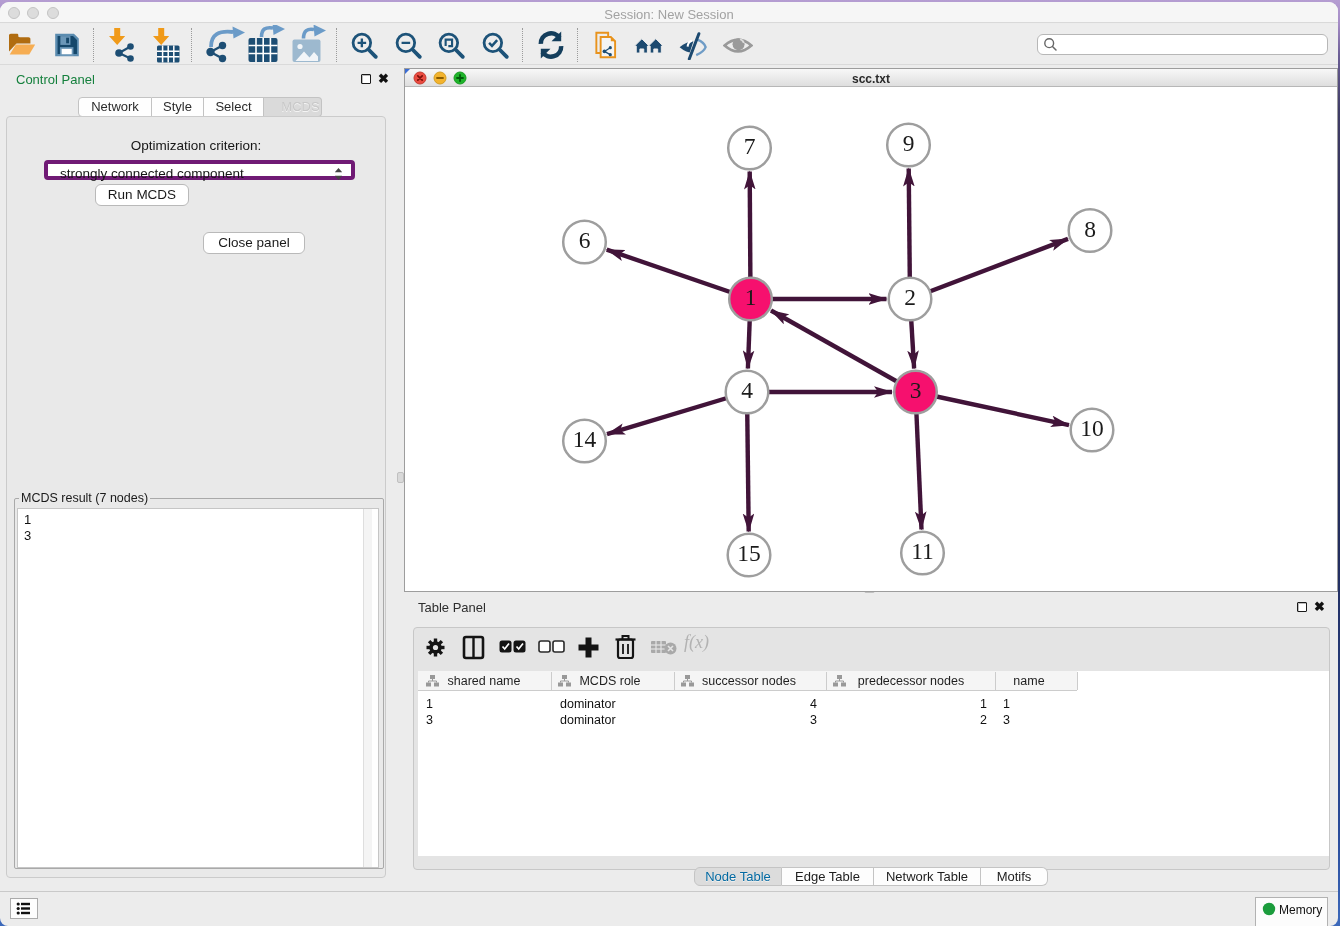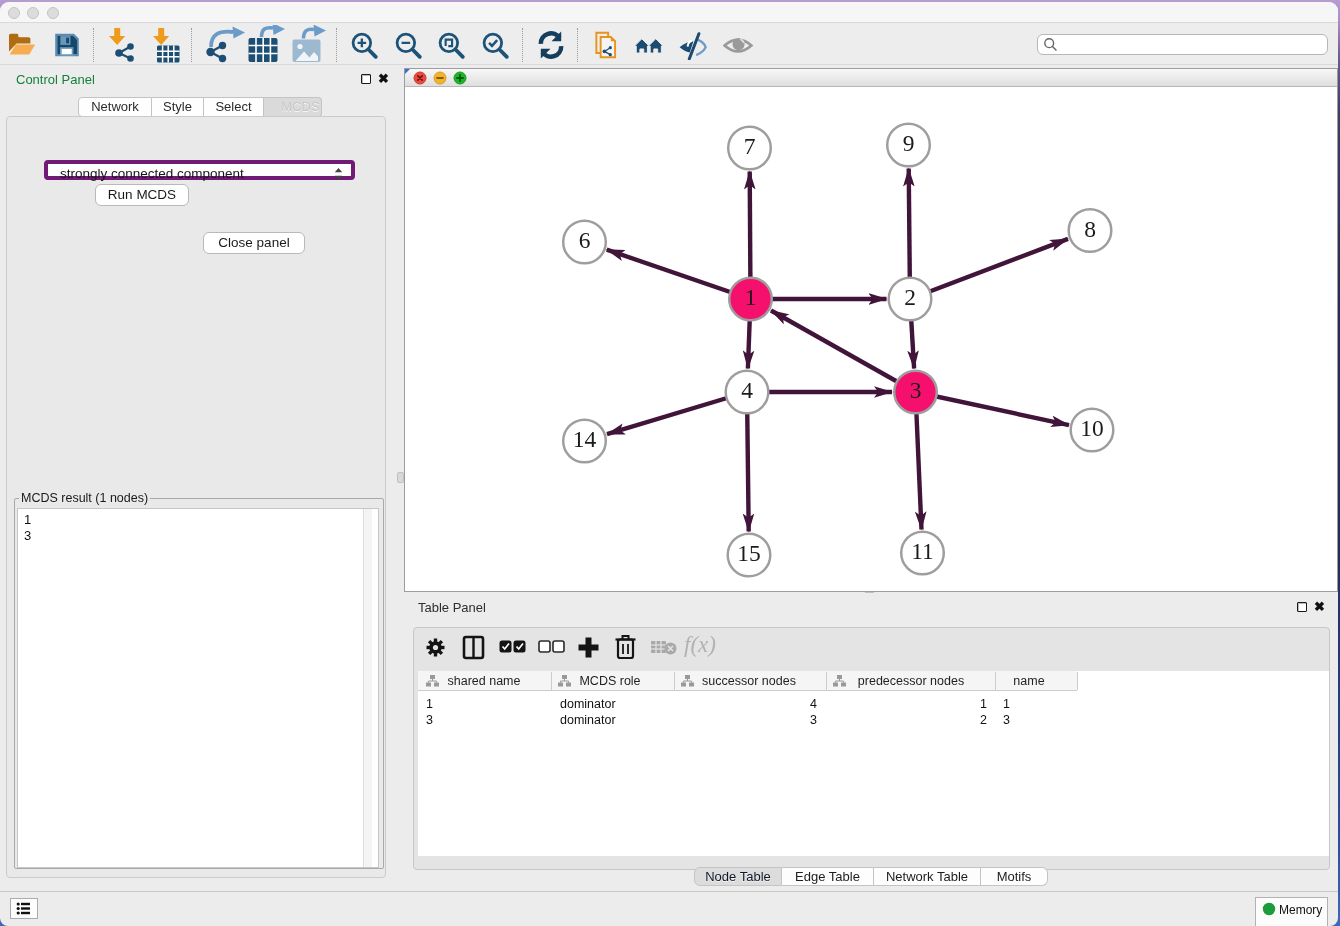--- a/index.html
+++ b/index.html
@@ -42,20 +42,21 @@
 .statline { position:absolute; left:0; top:891px; width:1340px; border-top:1px solid #c9c9c9; }
 </style></head>
 <body>
 <div class="app">
     <div class="page">
 
 <div class="titlebar"></div>
 <div class="tl" style="left:8px;"></div>
 <div class="tl" style="left:27px;"></div>
 <div class="tl" style="left:47px;"></div>
+<div class="wtitle">Session: New Session</div>
 
 <div class="toolbar"></div>
 <div class="tsep" style="left:93px;"></div>
 <div class="tsep" style="left:191px;"></div>
 <div class="tsep" style="left:336px;"></div>
 <div class="tsep" style="left:522px;"></div>
 <div class="tsep" style="left:577px;"></div>
 <svg class="ticon" style="left:8px; width:30px; height:30px;" viewBox="0 0 30 30">
         <path d="M1 5.5 c0-1 0.7-1.8 1.8-1.8 h6 c0.9 0 1.5 0.5 1.5 1.3 v1 c0 0.8 0.6 1.2 1.4 1.2 h8.8 c1.1 0 1.9 0.7 1.9 1.8 v4.5 H8.5 L1 21.5 z" fill="#b06c10"></path>
         <path d="M7.9 14.6 L27.2 14.6 L21.2 24.4 L1.7 24.4 Z" fill="#f6ad52"></path>
@@ -197,45 +198,47 @@
       </svg>
 
 <div class="cp-h">Control Panel</div>
 <div class="float-ic" style="left:361px; top:74px;"></div>
 <div class="x-ic" style="left:378px; top:71px;">✖</div>
 <div class="tab" style="left:78px; top:97px; width:74px; border-radius:4px 0 0 4px;">Network</div>
 <div class="tab" style="left:152px; top:97px; width:52px; border-left:none;">Style</div>
 <div class="tab" style="left:204px; top:97px; width:60px; border-left:none;">Select</div>
 <div class="tab tabsel" style="left:264px; top:97px; width:58px; border-left:none; border-radius:0 4px 4px 0;padding-left:16px;">MCDS</div>
 <div class="cp-body"></div>
+<div class="abs" style="left:0; top:138px; width:392px; text-align:center; font-size:13.5px; color:#161616;">Optimization criterion:</div>
 <div class="abs" style="left:44px; top:160px; width:311px; height:20px; background:#fff; border:4px solid #701a75; border-radius:4px;">
   <span style="position:absolute; left:12px; top:2px; font-size:13.5px; color:#161616;">strongly connected component</span>
   <svg style="position:absolute; right:8px; top:4px;" width="9" height="12" viewBox="0 0 9 12">
           <path d="M4.5 0 L8.2 4.2 H0.8 Z" fill="#444"></path>
           <path d="M4.5 12 L8.2 7.8 H0.8 Z" fill="#444"></path>
         </svg>
 </div>
 <div class="btn" style="left:95px; top:184px; width:94px; height:22px; line-height:20px;">Run MCDS</div>
 <div class="btn" style="left:203px; top:192px; width:102px; height:22px; line-height:20px;margin-top:40px;">Close panel</div>
 <fieldset class="mcds">
-        <legend>MCDS result (1 nodes)</legend>
+        <legend>MCDS result (7 nodes)</legend>
   <div class="mcds-white">
     <div style="position:absolute; left:6px; top:3px; font-size:13px; color:#111; line-height:16px;">1<br>3</div>
     <div style="position:absolute; right:6px; top:0; width:9px; height:358px; background:#f4f4f4; border-left:1px solid #dedede;"></div>
   </div>
 </fieldset>
 
 <div class="abs" style="left:397px; top:472px; width:7px; height:11px; background:#d9d9d9; border:1px solid #c0c0c0; border-radius:2px;"></div>
 <div class="abs" style="left:864px; top:587px; width:11px; height:6px; background:#d9d9d9; border:1px solid #c0c0c0; border-radius:2px;"></div>
 
 <div class="nw">
   <div class="nw-tb"></div>
   <svg style="position:absolute; left:0; top:0;" width="5" height="5" viewBox="0 0 5 5">
           <path d="M0 0 H5 L0 5 Z" fill="#3a6cd4"></path>
         </svg>
+  <div class="nw-title">scc.txt</div>
   <svg style="position:absolute; left:8px; top:2px;" width="60" height="14" viewBox="0 0 60 14">
     <circle cx="7" cy="7" r="6" fill="#ea4b40" stroke="#c43c32" stroke-width="1"></circle>
     <path d="M4.8 4.8 L9.2 9.2 M9.2 4.8 L4.8 9.2" stroke="#7c100a" stroke-width="1.7" stroke-linecap="round"></path>
     <circle cx="27" cy="7" r="6" fill="#f3b32d" stroke="#d29d22" stroke-width="1"></circle>
     <line x1="24" y1="7" x2="30" y2="7" stroke="#8a5c00" stroke-width="1.8" stroke-linecap="round"></line>
     <circle cx="47" cy="7" r="6" fill="#1fb42a" stroke="#189a22" stroke-width="1"></circle>
     <path d="M47 4 V10 M44 7 H50" stroke="#005c0a" stroke-width="1.8" stroke-linecap="round"></path>
   </svg>
   <svg style="position:absolute; left:0; top:19px;" width="932" height="503" viewBox="0 0 932 503">
     <defs>
@@ -337,21 +340,21 @@
           <g stroke="#e4e4e4" stroke-width="1.2">
             <line x1="0" y1="5" x2="15" y2="5"></line>
             <line x1="0" y1="9" x2="15" y2="9"></line>
             <line x1="5" y1="1" x2="5" y2="13"></line>
             <line x1="10" y1="1" x2="10" y2="13"></line>
           </g>
           <circle cx="19.5" cy="8.5" r="6"></circle>
         </g>
         <path d="M17 6 l5 5 M22 6 l-5 5" stroke="#e4e4e4" stroke-width="1.6"></path>
       </svg>
-<div class="abs" style="left:684px; top:632px; font-family:'Liberation Serif',serif; font-style:italic; font-size:23px; color:#b2b2b2;">f(x)</div>
+<div class="abs" style="left:684px; top:632px; font-family:'Liberation Serif',serif; font-style:italic; font-size:18px; color:#b2b2b2;">f(x)</div>
 <div class="tp-table">
   <div class="th-row"></div>
   <div class="th-sep" style="left:133px;"></div>
   <div class="th-sep" style="left:256px;"></div>
   <div class="th-sep" style="left:408px;"></div>
   <div class="th-sep" style="left:577px;"></div>
   <div class="th-sep" style="left:659px;"></div>
   <svg class="abs" style="left:8px; top:4px;" width="13" height="12" viewBox="0 0 13 12">
           <g fill="#999">
             <rect x="4" y="0" width="5" height="4"></rect>
@@ -394,21 +397,21 @@
   <div class="td-txt" style="left:142px; top:26px;">dominator</div>
   <div class="td-txt" style="left:142px; top:42px;">dominator</div>
   <div class="td-txt" style="left:320px; top:26px; width:79px; text-align:right;">4</div>
   <div class="td-txt" style="left:320px; top:42px; width:79px; text-align:right;">3</div>
   <div class="td-txt" style="left:490px; top:26px; width:79px; text-align:right;">1</div>
   <div class="td-txt" style="left:490px; top:42px; width:79px; text-align:right;">2</div>
   <div class="td-txt" style="left:585px; top:26px;">1</div>
   <div class="td-txt" style="left:585px; top:42px;">3</div>
 </div>
 
-<div class="btab" style="left:694px; width:88px; border-radius:6px 0 0 6px; background:#dcdcdc; color:#0f172a; text-shadow:0 1px 0 #f2f2f2;">Node Table</div>
+<div class="btab" style="left:694px; width:88px; border-radius:6px 0 0 6px; background:#dcdcdc; color:#0369a1; text-shadow:0 1px 0 #f2f2f2;">Node Table</div>
 <div class="btab" style="left:782px; width:92px; border-left:none;">Edge Table</div>
 <div class="btab" style="left:874px; width:107px; border-left:none;">Network Table</div>
 <div class="btab" style="left:981px; width:67px; border-left:none; border-radius:0 6px 6px 0;">Motifs</div>
 
 <div class="statline"></div>
 <div class="abs" style="left:10px; top:898px; width:28px; height:21px; background:#fdfdfd; border:1px solid #ababab;">
   <svg width="26" height="19" viewBox="0 0 26 19">
           <g fill="#111">
             <circle cx="7.2" cy="5" r="1.6"></circle>
             <circle cx="7.2" cy="9.5" r="1.6"></circle>

